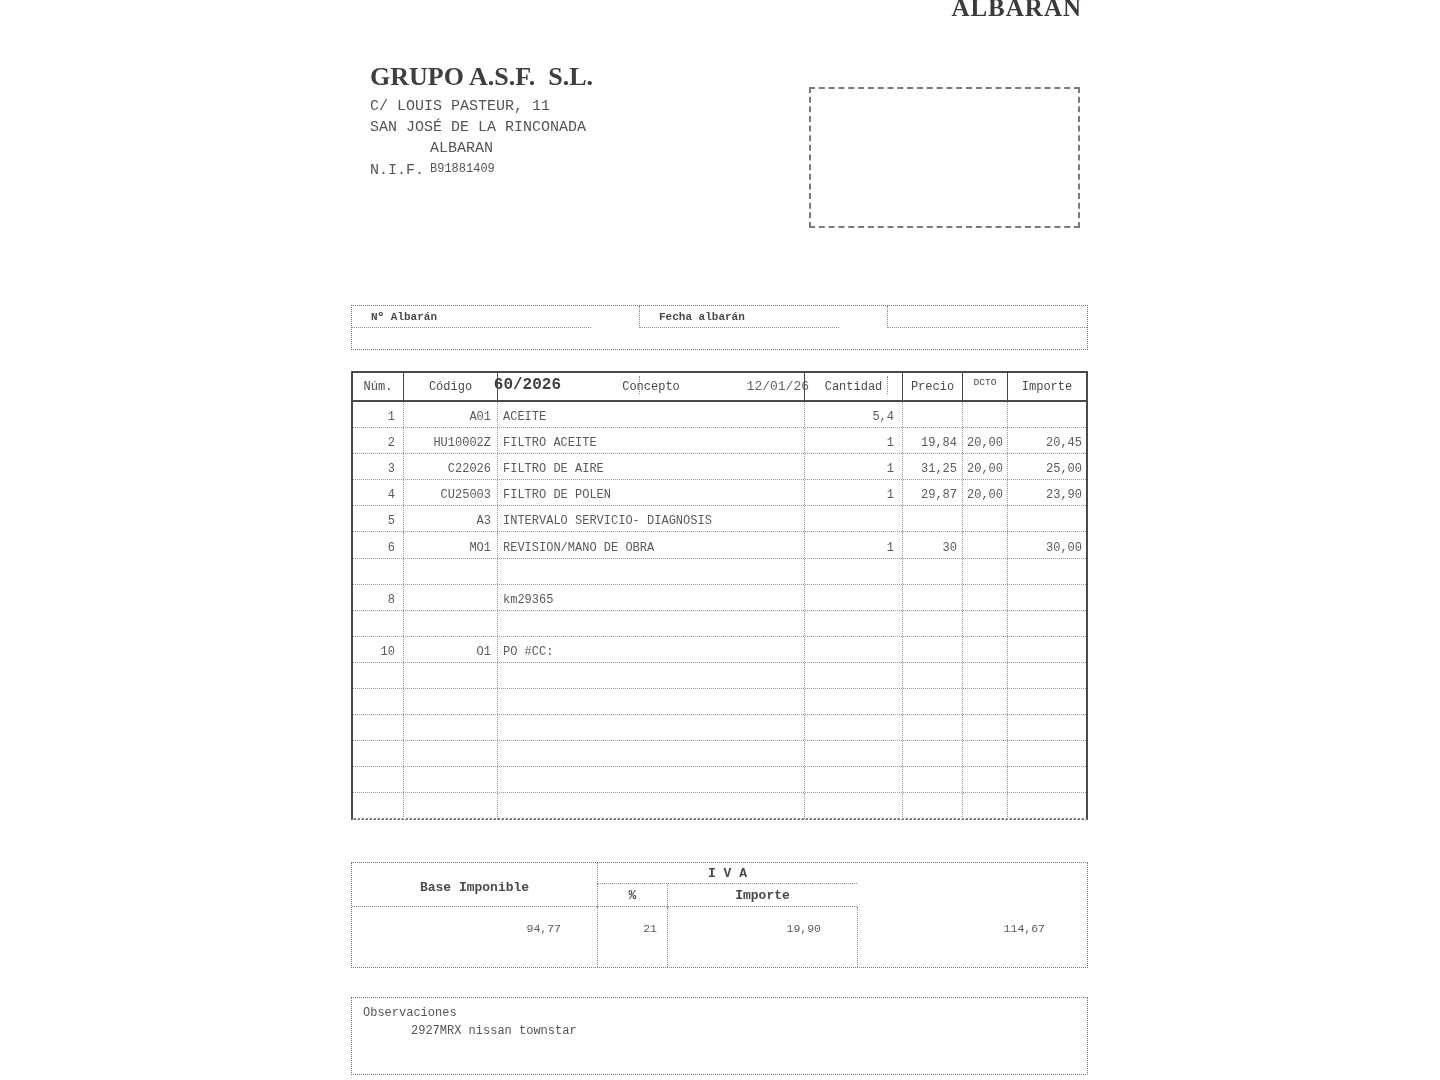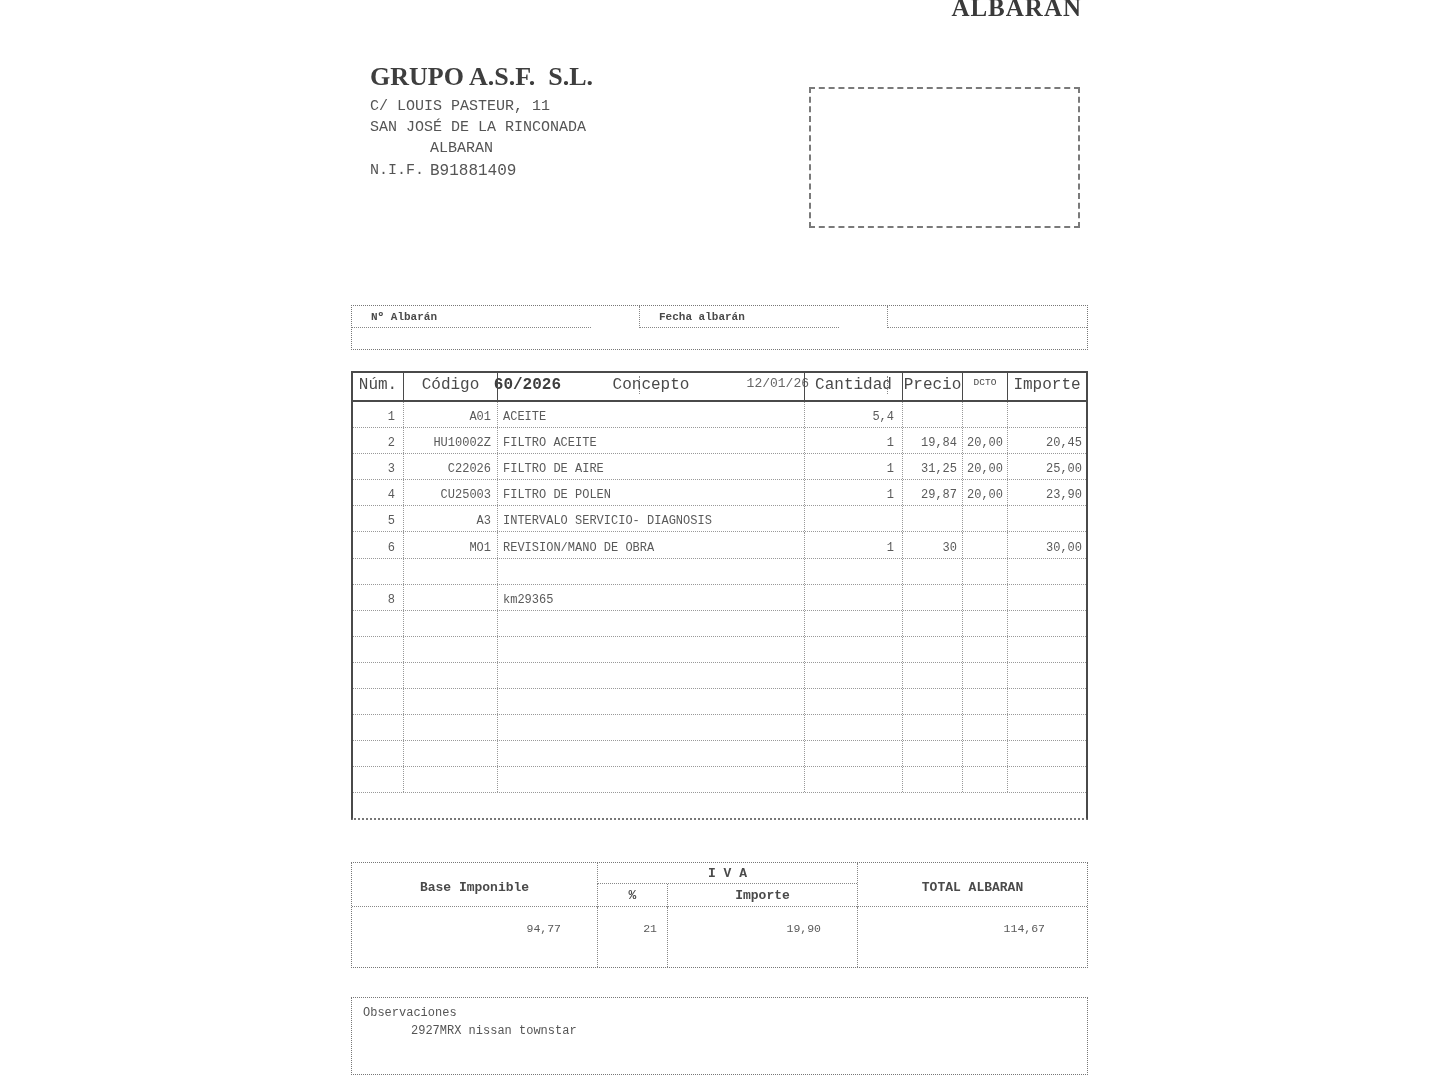--- a/index.html
+++ b/index.html
@@ -20,21 +20,21 @@
   .company-name {
     left:370px; top:62px;
     font-family:"Liberation Serif", serif;
     font-weight:bold; font-size:26px; color:#3e3e3e; white-space:pre;
   }
   .addr { left:370px; font-size:15px; color:#555; white-space:pre; }
   .addr-1 { top:98px; }
   .addr-2 { top:119px; }
   .addr-3 { top:140px; left:430px; }
   .nif-label { left:370px; top:162px; font-size:15px; color:#555; white-space:pre; }
-  .nif-value { left:430px; top:162px; font-size:16px; color:#555; white-space:pre; }
+  .nif-value { left:430px; top:162px; font-size:12px; color:#555; white-space:pre; }
 
   
   .dest-box {
     left:809px; top:87px; width:271px; height:141px;
     border:2px dashed #7a7a7a;
   }
 
   
   .ref-box {
     left:351px; top:305px; width:737px; height:45px;
@@ -44,36 +44,36 @@
     grid-template-rows:22px 1fr;
     gap:48px;
   }
   .ref-box .lbl {
     font-size:11px; font-weight:bold; color:#4a4a4a; white-space:pre;
     display:flex; align-items:center; padding-left:19px;
     border-bottom:1px dotted #888;
   }
   .ref-box .lbl.c2, .ref-box .cell.c2 { border-left:1px dotted #888; }
   .ref-box .lbl.c3, .ref-box .cell.c3 { border-left:1px dotted #888; }
-  .ref-box .cell { display:flex; align-items:flex-start; justify-content:flex-end; }
+  .ref-box .cell { display:flex; align-items:flex-end; justify-content:flex-end; }
   .ref-num-value { font-size:16px; font-weight:bold; color:#3e3e3e; padding-right:30px; }
   .ref-date-value { font-size:13px; color:#666; padding-right:30px; }
 
   
   .items-table {
     left:351px; top:371px; width:737px; height:449px;
     border-left:2px solid #4a4a4a; border-top:2px solid #4a4a4a; border-right:2px solid #4a4a4a;
     border-bottom:2px dotted #777;
   }
   .thead {
     display:grid; grid-template-columns:50px 94px 307px 98px 60px 45px 1fr;
     height:29px; border-bottom:2px solid #4a4a4a;
   }
   .thead .hcell {
-    font-size:16px; color:#4a4a4a;
+    font-size:12px; color:#4a4a4a;
     display:flex; align-items:flex-end; justify-content:center;
     padding-bottom:6px; white-space:pre;
   }
   .thead .hcell + .hcell { border-left:1px solid #4a4a4a; }
   .thead .h-dcto { font-size:9.5px; padding-bottom:12px; }
   .tbody { width:100%; }
   .trow {
     display:grid; grid-template-columns:50px 94px 307px 98px 60px 45px 1fr;
     height:26.1px; border-bottom:1px dotted #999;
   }
@@ -239,20 +239,29 @@
       <div class="trow">
         <div class="tcell c-num"></div>
         <div class="tcell c-codigo"></div>
         <div class="tcell c-concepto"></div>
         <div class="tcell c-cantidad"></div>
         <div class="tcell c-precio"></div>
         <div class="tcell c-dcto"></div>
         <div class="tcell c-importe"></div>
       </div>
       <div class="trow">
+        <div class="tcell c-num">10</div>
+        <div class="tcell c-codigo">O1</div>
+        <div class="tcell c-concepto">PO #CC:</div>
+        <div class="tcell c-cantidad"></div>
+        <div class="tcell c-precio"></div>
+        <div class="tcell c-dcto"></div>
+        <div class="tcell c-importe"></div>
+      </div>
+      <div class="trow">
         <div class="tcell c-num"></div>
         <div class="tcell c-codigo"></div>
         <div class="tcell c-concepto"></div>
         <div class="tcell c-cantidad"></div>
         <div class="tcell c-precio"></div>
         <div class="tcell c-dcto"></div>
         <div class="tcell c-importe"></div>
       </div>
       <div class="trow">
         <div class="tcell c-num"></div>
@@ -300,21 +309,20 @@
         <div class="tcell c-importe"></div>
       </div>
     </div>
 </div>
 
 <div class="abs totals-box">
   <div class="tlabel t-base-label">Base Imponible</div>
   <div class="tlabel t-iva-label">I V A</div>
   <div class="tlabel t-pct-label">%</div>
   <div class="tlabel t-imp-label">Importe</div>
-  <div class="tlabel t-total-label">TOTAL ALBARAN</div>
   <div class="tval t-base-value">94,77</div>
   <div class="tval t-pct-value">21</div>
   <div class="tval t-iva-value">19,90</div>
   <div class="tval t-total-value">114,67</div>
 </div>
 
 <div class="abs obs-box">
   <div class="obs-label">Observaciones</div>
   <div class="obs-text">2927MRX nissan townstar</div>
 </div>

